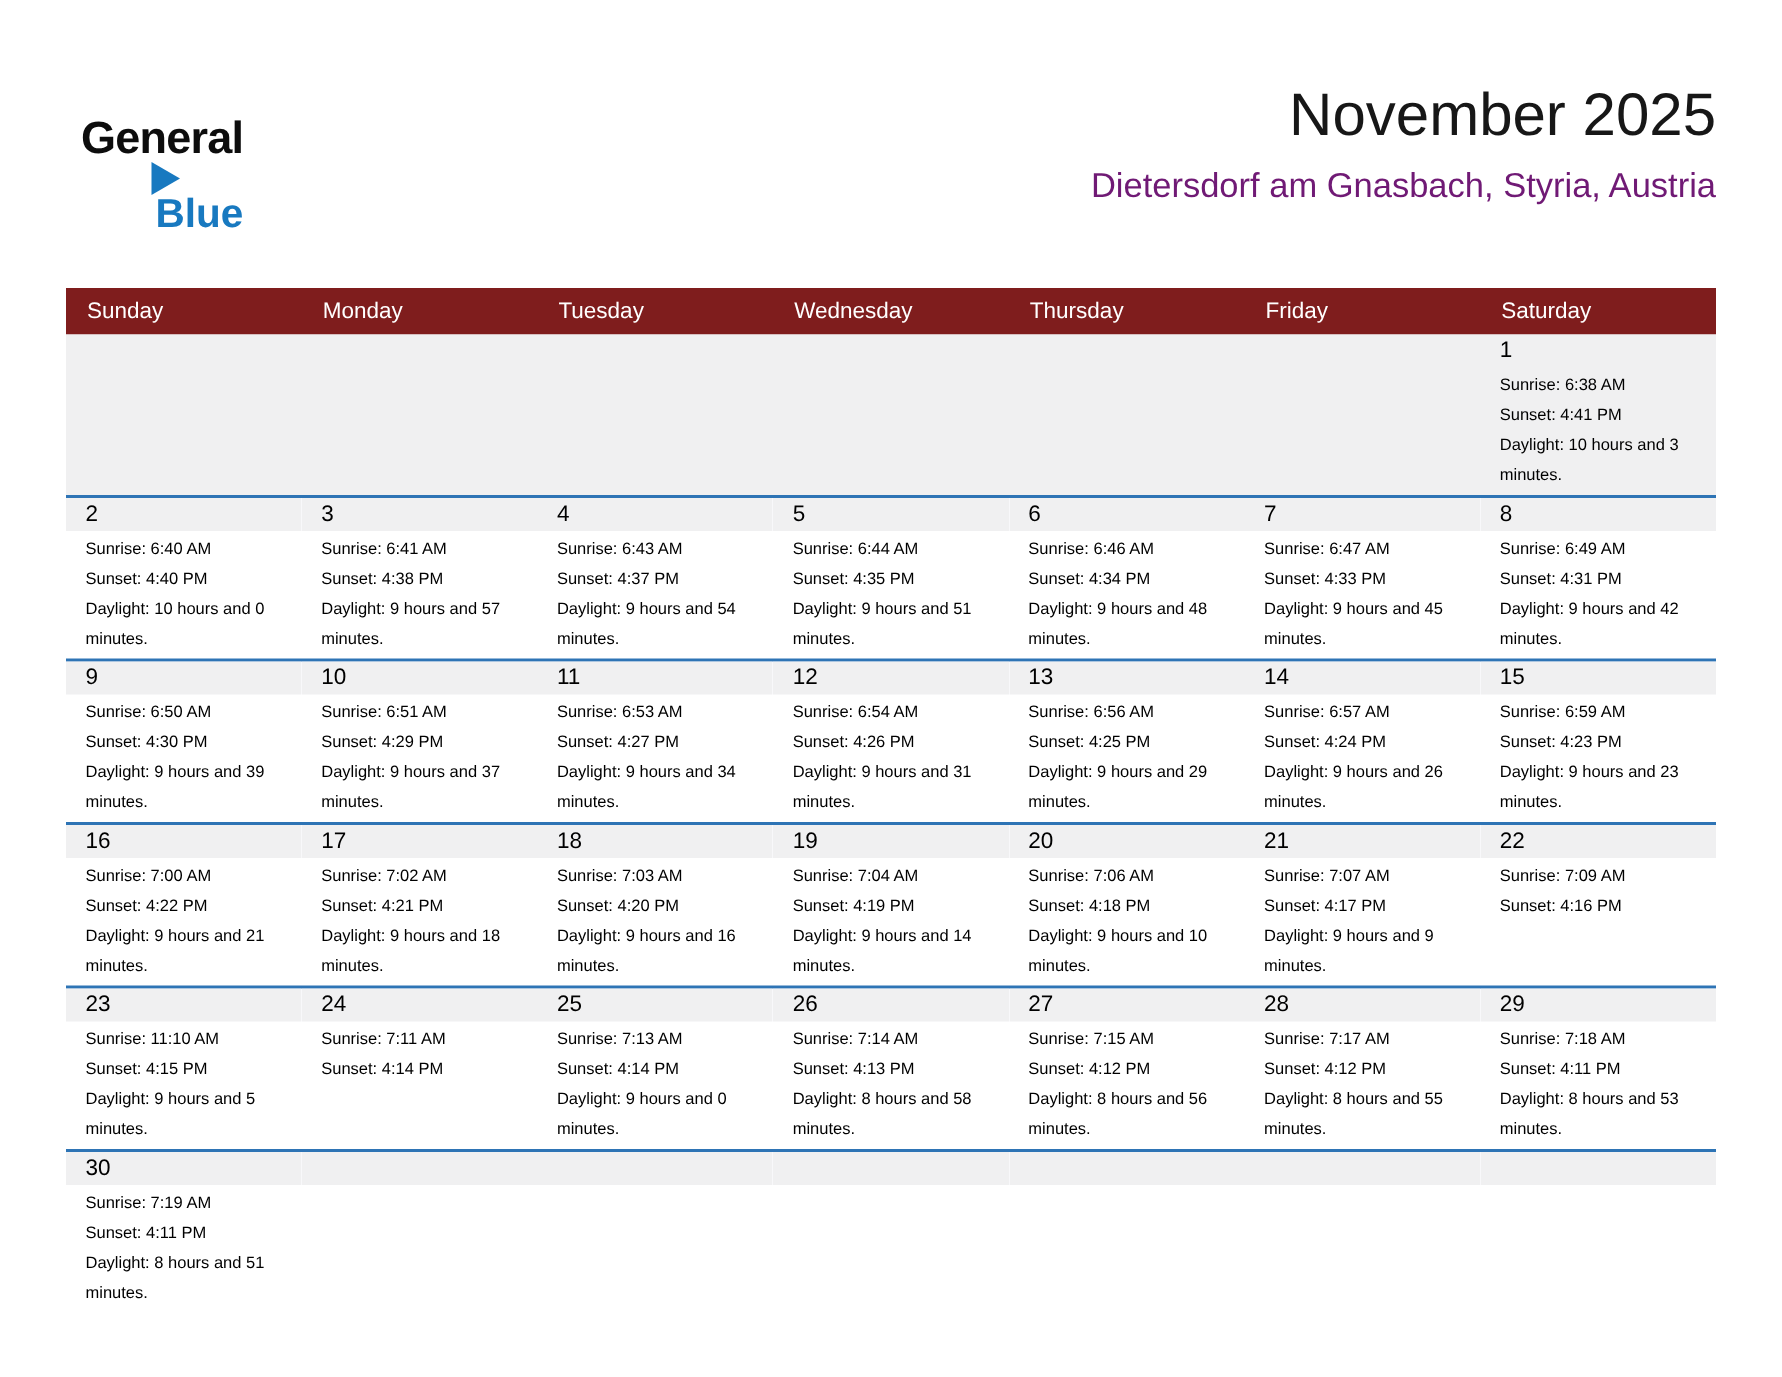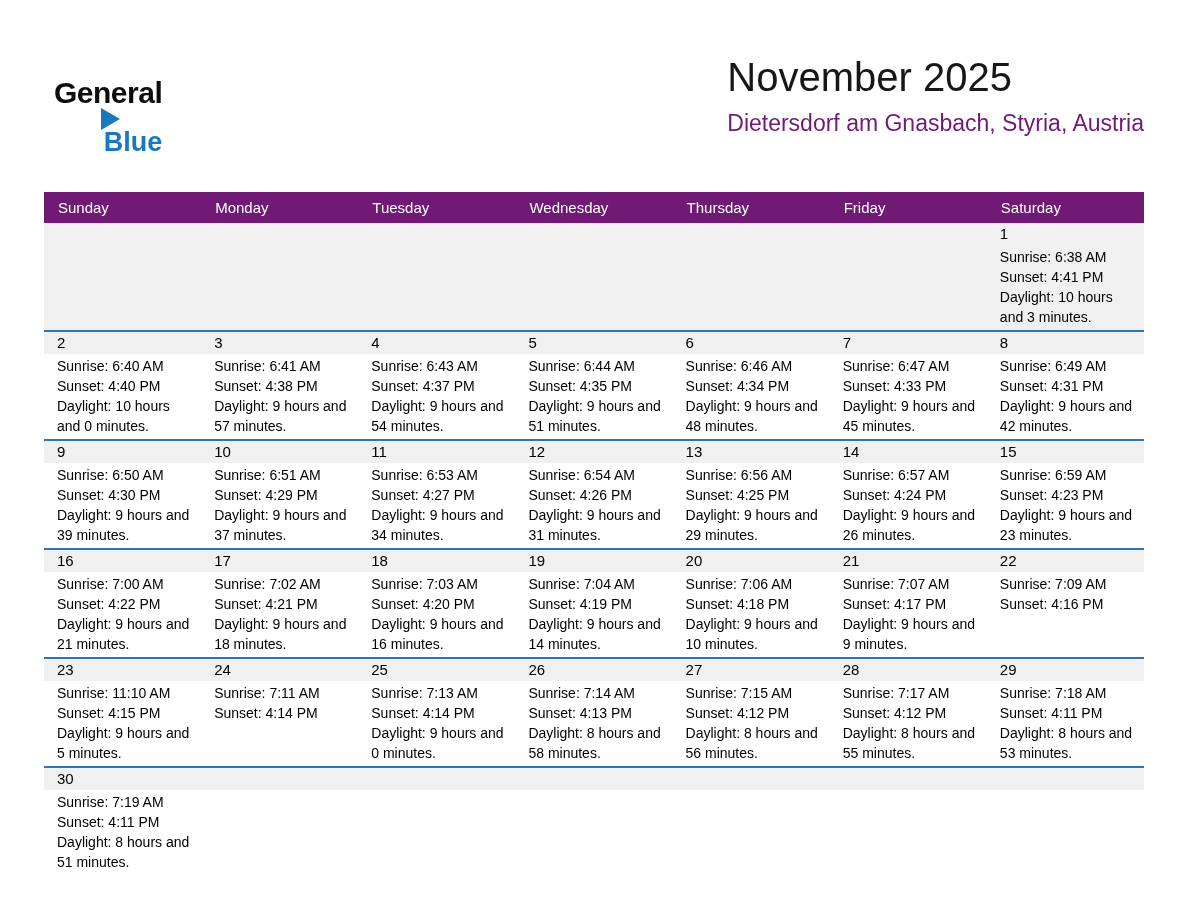--- a/index.html
+++ b/index.html
@@ -13,37 +13,37 @@
   .page { padding: 54px 44px 0 44px; }
 
   .top-bar { display: flex; justify-content: space-between; align-items: flex-start; }
 
   .logo { display: inline-flex; flex-direction: column; align-items: flex-end; padding-top: 24px; margin-left: 10px; }
   .logo-row { display: flex; align-items: center; flex-direction: column; }
   .logo-general { font-size: 30px; font-weight: 700; letter-spacing: -0.5px; color: #0d0d0d; line-height: 1; }
   .logo-triangle { width: 0; height: 0; border-left: 19px solid #1879C0; border-top: 11px solid transparent; border-bottom: 11px solid transparent; margin-left: 5px; }
   .logo-blue { font-size: 27px; font-weight: 700; color: #1879C0; line-height: 1; margin-top: -1px; }
 
-  .titles { text-align: left; }
+  .titles { text-align: right; }
   .title { font-size: 40px; font-weight: 400; color: #171717; line-height: 1.15; }
   .subtitle { font-size: 23px; font-weight: 400; color: #701a75; margin-top: 10px; }
 
   .calendar { margin-top: 22px; }
-  .weekday-row { display: flex; background: #701a75; height: 31px; margin-top: 36px; }
+  .weekday-row { display: flex; background: #7f1d1d; height: 31px; margin-top: 36px; }
   .weekday-cell { flex: 1 1 0; color: #ffffff; font-size: 15px; line-height: 31px; padding-left: 14px; overflow: hidden; }
 
   .week-row { display: flex; background: #ffffff; }
   .week-row + .week-row { border-top: 2px solid #2E74B5; }
   .week-row.full-gray { background: #F0F0F1; }
 
   .day-cell { flex: 1 1 0; display: flex; flex-direction: column; overflow: hidden; }
   .day-band { background: #F0F0F1; height: 22px; flex: 0 0 auto; }
   .full-gray .day-band { background: transparent; }
   .day-number { font-size: 15px; line-height: 22px; padding-left: 13px; color: #000; display: block; }
-  .day-info { padding: 2px 8px 3px 13px; min-height: 83px; font-size: 14px; line-height: 20px; color: #000; }
+  .day-info { padding: 2px 8px 3px 13px; min-height: 83px; font-size: 11px; line-height: 20px; color: #000; }
 </style>
 </head>
 <body>
 
 <div class="page">
   <div class="top-bar">
     <div class="logo">
       <div class="logo-row">
         <span class="logo-general">General</span>
         <span class="logo-triangle"></span>

